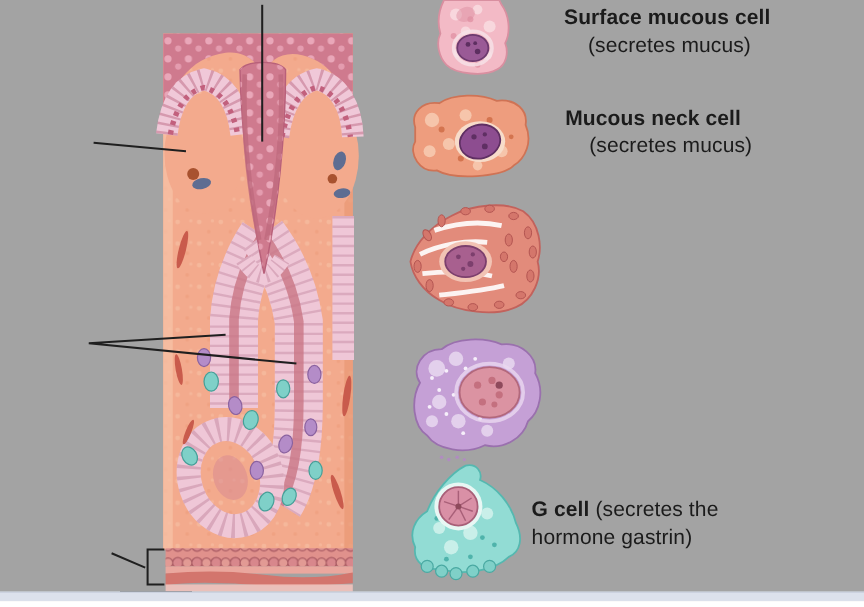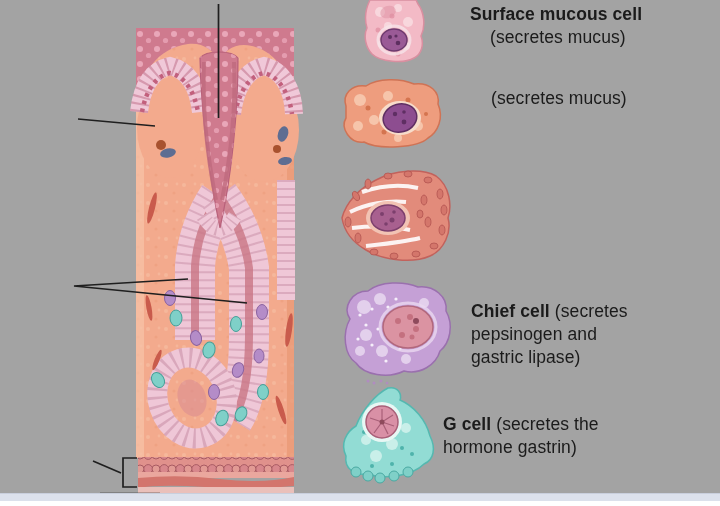--- a/index.html
+++ b/index.html
@@ -322,30 +322,25 @@
       <circle cx="46" cy="38" r="2.5" fill="#8e4a5c"></circle>
     </svg>
   </div>
 
   <div class="cell-label" style="left:470px; top:3px;">
     <span class="cell-name">Surface mucous cell</span>
     <span class="cell-desc block">(secretes mucus)</span>
   </div>
 
   <div class="cell-label" style="left:471px; top:87px;">
+    <span class="cell-name">Mucous neck cell</span>
     <span class="cell-desc block">(secretes mucus)</span>
   </div>
 
 
-  <div class="cell-label" style="left:471px; top:300px;">
-    <span class="cell-name">Chief cell</span>
-    <span class="cell-desc">(secretes
-pepsinogen and
-gastric lipase)</span>
-  </div>
 
   <div class="cell-label" style="left:443px; top:413px;">
     <span class="cell-name">G cell</span>
     <span class="cell-desc">(secretes the
 hormone gastrin)</span>
   </div>
 
   <div class="bottom-bar"></div>
 </div>
 

